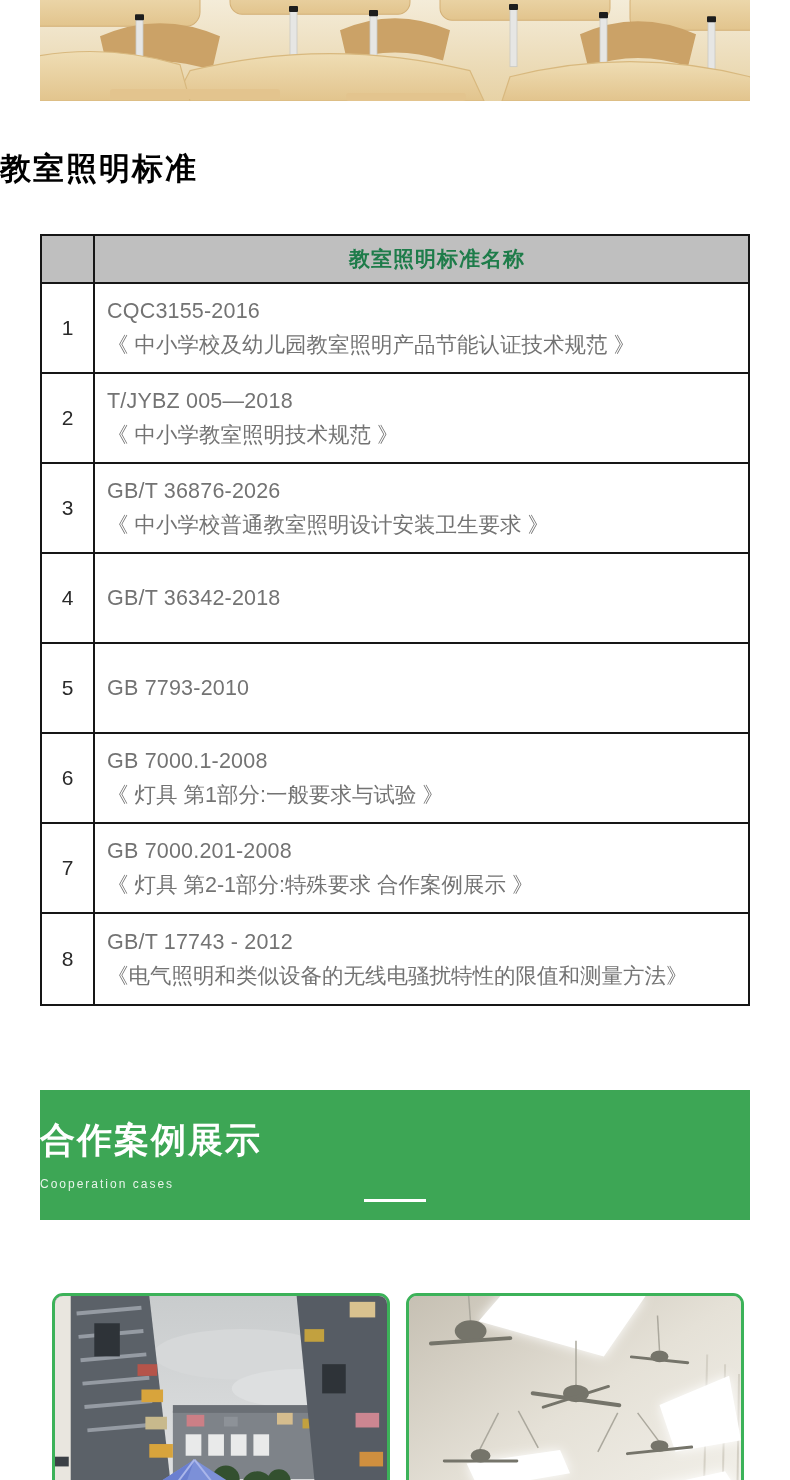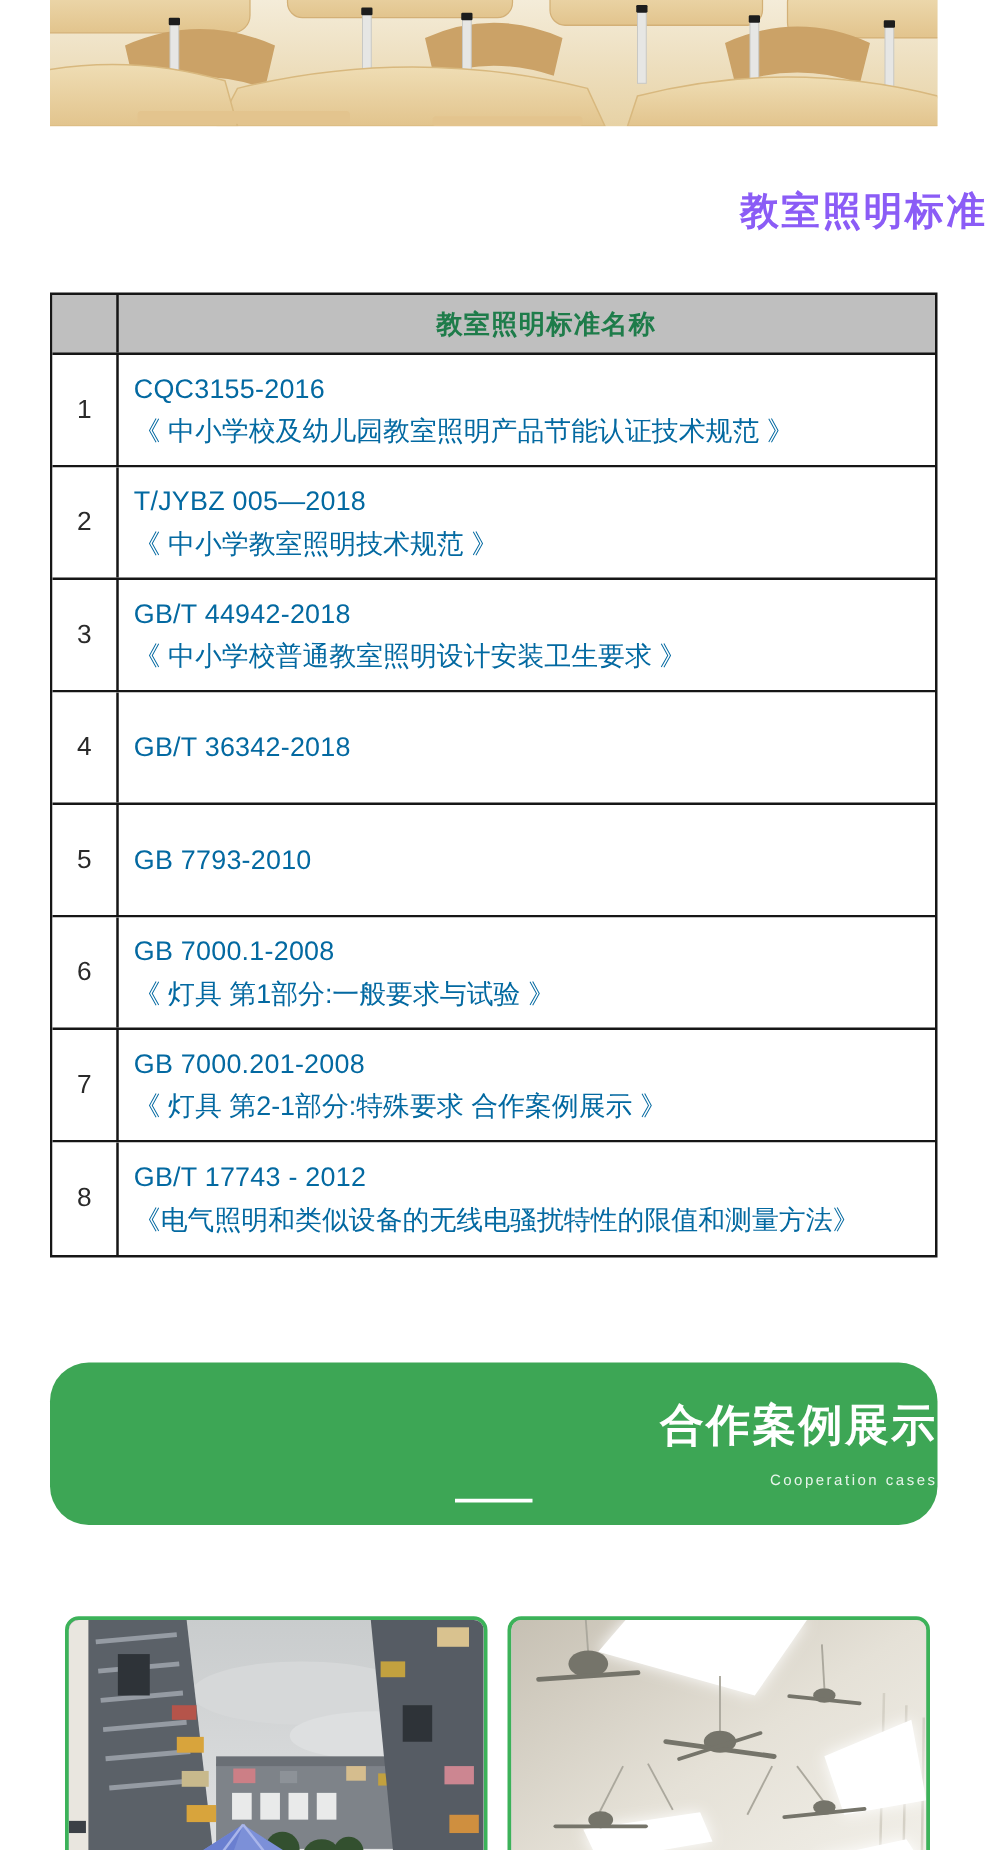--- a/index.html
+++ b/index.html
@@ -18,25 +18,25 @@
     margin:0 40px;
     width:710px; height:101px;
     overflow:hidden;
     background:#ead9b4;
   }
   .hero svg { display:block; width:100%; height:100%; }
 
   
   .page-title {
     margin-top:47px;
-    text-align:right;
+    text-align:left;
     font-size:31px;
     font-weight:bold;
     letter-spacing:2px;
-    color:#8b5cf6;
+    color:#000000;
   }
 
   
   .std-table {
     margin:44px 40px 0;
     width:710px;
     border:2px solid #161616;
   }
   .std-thead {
     display:flex;
@@ -64,33 +64,32 @@
     background:#ffffff;
   }
   .std-row:last-child { border-bottom:none; }
   .std-row .col-num { font-size:21px; color:#2a2a2a; }
   .std-row .col-name {
     flex-direction:column;
     justify-content:center;
     padding:0 8px 0 12px;
     font-size:21.5px;
     line-height:34px;
-    color:#0369a1;
+    color:#737373;
     white-space:nowrap;
   }
   .code-line { letter-spacing:0.2px; }
 
   
   .banner {
     margin:84px 40px 0;
     width:710px; height:130px;
     background:#3da655;
-    text-align:right;
+    text-align:left;
     overflow:hidden;
-    border-radius:31px;
   }
   .banner-title {
     margin-top:27px;
     font-size:35px;
     font-weight:bold;
     letter-spacing:2px;
     color:#ffffff;
   }
   .banner-sub {
     margin-top:13px;
@@ -194,21 +193,21 @@
       <div class="col-num">2</div>
       <div class="col-name">
         <span class="code-line">T/JYBZ 005—2018</span>
         <span class="name-line">《 中小学教室照明技术规范 》</span>
       </div>
     </div>
 
     <div class="std-row">
       <div class="col-num">3</div>
       <div class="col-name">
-        <span class="code-line">GB/T 44942-2018</span>
+        <span class="code-line">GB/T 36876-2026</span>
         <span class="name-line">《 中小学校普通教室照明设计安装卫生要求 》</span>
       </div>
     </div>
 
     <div class="std-row">
       <div class="col-num">4</div>
       <div class="col-name">
         <span class="code-line">GB/T 36342-2018</span>
       </div>
     </div>

